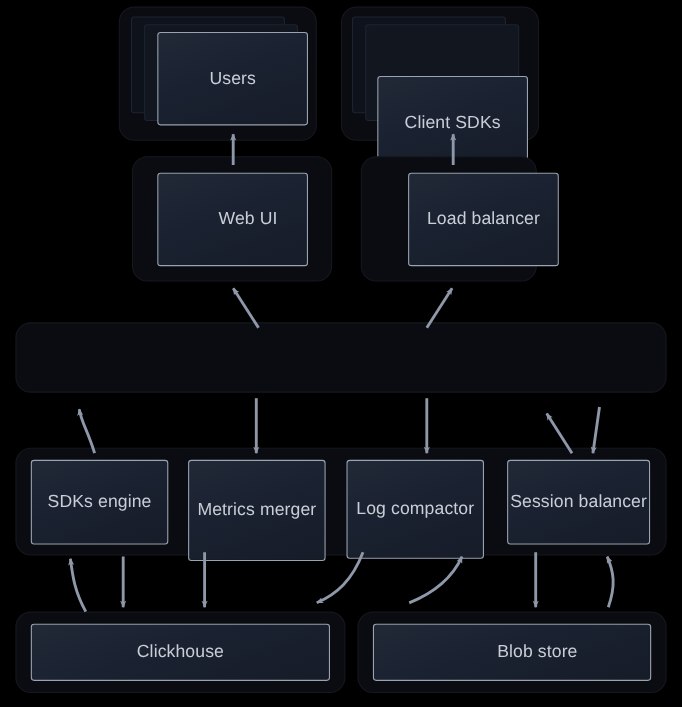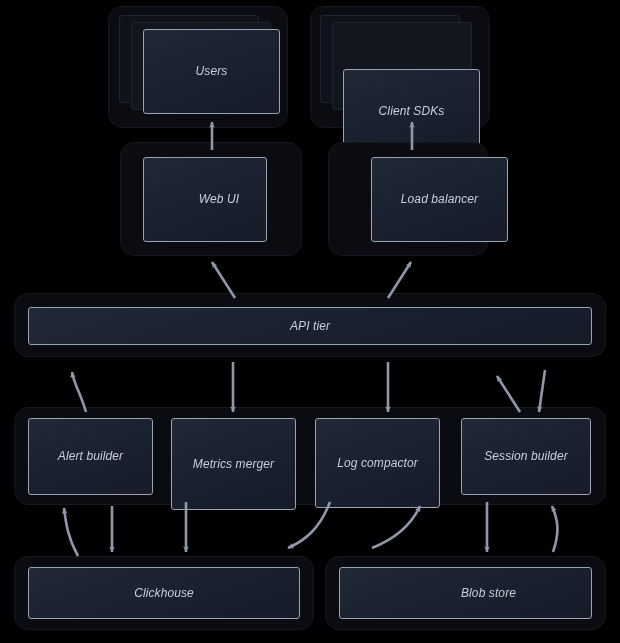--- a/index.html
+++ b/index.html
@@ -33,25 +33,24 @@
   .card {
     position: absolute;
     box-sizing: border-box;
     background: linear-gradient(160deg, #212836 0%, #1a2130 45%, #161c28 100%);
     border: 1px solid #9aa3b2;
     border-radius: 3px;
     display: flex;
     align-items: center;
     justify-content: center;
     color: #c9ced7;
-    font-size: 12px;
+    font-size: 16px;
     letter-spacing: 0.1px;
     text-align: center;
     line-height: 1.2;
-    font-style: italic;
   }
   
   .ghost {
     position: absolute;
     box-sizing: border-box;
     background: #11161f;
     border: 1px solid #1d2330;
     border-radius: 3px;
   }
   .ghost.g2 { background: #0e131b; }
@@ -82,49 +81,46 @@
   <div class="group" style="left:310px; top:6px; width:180px; height:122px;">
   </div>
   <div class="ghost g2" style="left:320px; top:15px; width:140px; height:88px;"></div>
   <div class="ghost" style="left:332px; top:22px; width:140px; height:88px;"></div>
   <div class="card" style="left:343px; top:29px; width:137px; height:85px;margin-top:40px;">
     <span>Client SDKs</span>
   </div>
 
   <div class="group" style="left:120px; top:142px; width:182px; height:114px;">
   </div>
-  <div class="card" style="left:143px; top:157px; width:124px; height:85px;padding-left:28px;">
+  <div class="card" style="left:143px; top:157px; width:137px; height:85px;padding-left:28px;">
     <span>Web UI</span>
   </div>
 
   <div class="group" style="left:328px; top:142px; width:160px; height:114px;">
   </div>
   <div class="card" style="left:343px; top:157px; width:137px; height:85px;margin-left:28px;">
     <span>Load balancer</span>
   </div>
 
   <div class="group" style="left:14px; top:293px; width:592px; height:64px;">
   </div>
-  <div class="card" style="left:28px; top:307px; width:564px; height:38px;">
-    <span>API tier</span>
-  </div>
 
   <div class="group" style="left:14px; top:407px; width:592px; height:98px;">
   </div>
   <div class="card" style="left:28px; top:418px; width:125px; height:77px;">
-    <span>Alert builder</span>
+    <span>SDKs engine</span>
   </div>
   <div class="card" style="left:171px; top:418px; width:125px; height:92px;">
     <span>Metrics merger</span>
   </div>
   <div class="card" style="left:315px; top:418px; width:125px; height:90px;">
     <span>Log compactor</span>
   </div>
   <div class="card" style="left:461px; top:418px; width:130px; height:77px;">
-    <span>Session builder</span>
+    <span>Session balancer</span>
   </div>
 
   <div class="group" style="left:14px; top:556px; width:300px; height:74px;">
   </div>
   <div class="card" style="left:28px; top:567px; width:272px; height:52px;">
     <span>Clickhouse</span>
   </div>
 
   <div class="group" style="left:325px; top:556px; width:281px; height:74px;">
   </div>

